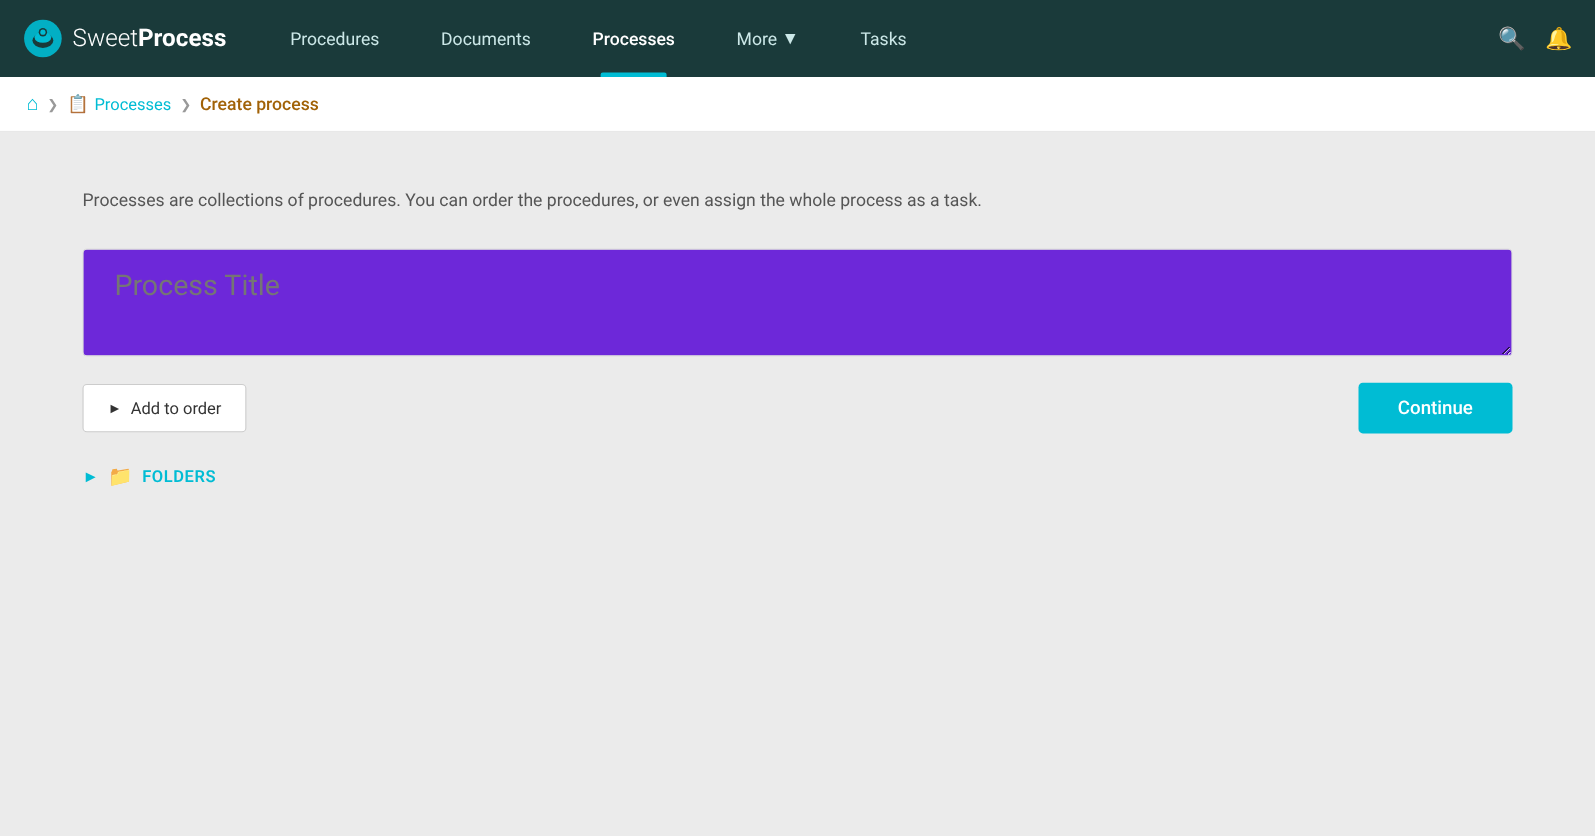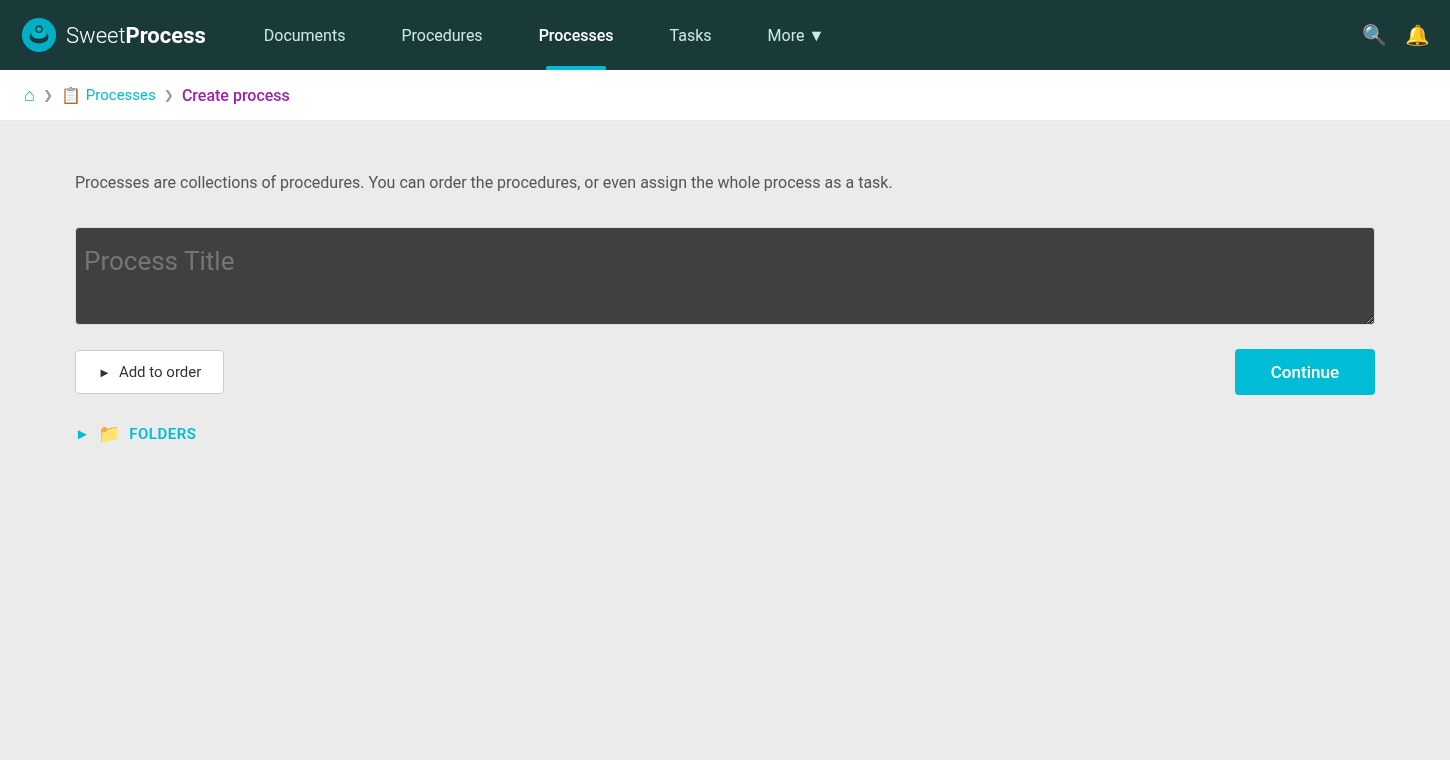--- a/index.html
+++ b/index.html
@@ -108,21 +108,21 @@
       display: flex;
       align-items: center;
       gap: 5px;
       cursor: pointer;
       font-size: 15px;
     }
     .breadcrumb-icon {
       font-size: 16px;
     }
     .breadcrumb-current {
-      color: #a21caf;
+      color: #a16207;
       font-size: 16px;
       font-weight: 500;
     }
 
     
     .main-content {
       background: #ebebeb;
       min-height: calc(760px - 70px - 50px);
       padding: 50px 40px;
     }
@@ -131,26 +131,26 @@
       margin: 0 auto;
     }
     .description-text {
       color: #555;
       font-size: 16px;
       margin-bottom: 32px;
       line-height: 1.5;
     }
     .title-input {
       width: 100%;
-      padding: 18px 8px;
+      padding: 18px 28px;
       font-size: 26px;
       color: #aaa;
       border: 1px solid #ddd;
       border-radius: 4px;
-      background: #404040;
+      background: #6d28d9;
       outline: none;
       resize: vertical;
       min-height: 80px;
       font-family: inherit;
       margin-bottom: 20px;
     }
     .form-actions {
       display: flex;
       align-items: center;
       justify-content: space-between;
@@ -211,28 +211,28 @@
       <ellipse cx="20" cy="19" rx="8" ry="5" fill="#00bcd4"></ellipse>
       <circle cx="20" cy="14" r="4" fill="#1a3a3a"></circle>
       <circle cx="20" cy="14" r="2.5" fill="#00bcd4"></circle>
     </svg>
     <span class="brand-name">
       <span>Sweet</span><strong>Process</strong>
     </span>
   </div>
 
   <div class="nav-links">
+    <a class="nav-link">Procedures</a>
     <a class="nav-link">Documents</a>
-    <a class="nav-link">Procedures</a>
     <a class="nav-link active">Processes</a>
-    <a class="nav-link">Tasks</a>
     <a class="nav-link nav-more">
       <span>More</span>
       <span>▼</span>
     </a>
+    <a class="nav-link">Tasks</a>
   </div>
 
   <div class="nav-icons">
     <span class="nav-icon">🔍</span>
     <span class="nav-icon">🔔</span>
   </div>
 </nav>
 
 <div class="breadcrumb-bar">
   <span class="breadcrumb-home">⌂</span>

